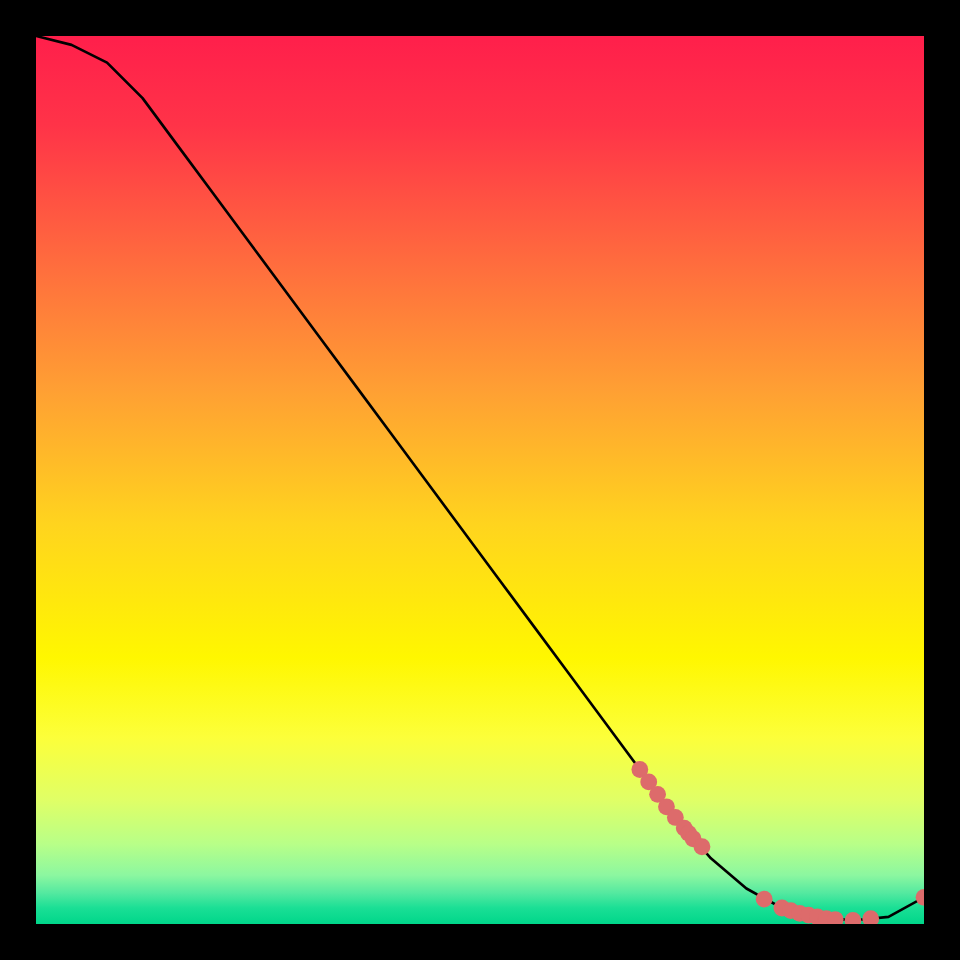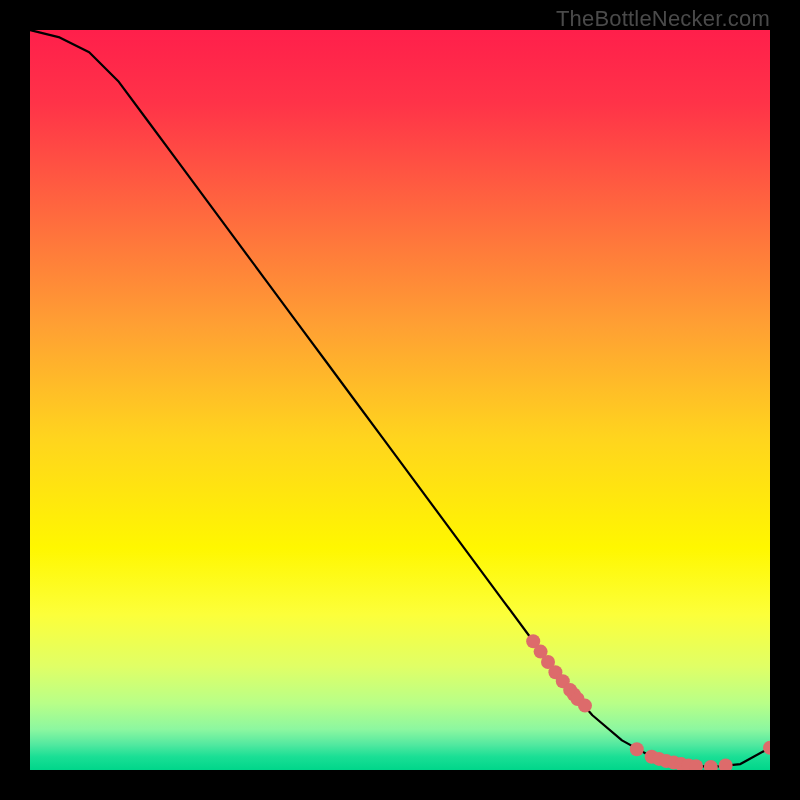--- a/index.html
+++ b/index.html
@@ -40,21 +40,20 @@
     color: #4a4a4a;
     font-size: 22px;
     font-weight: 500;
     letter-spacing: 0.2px;
   }
 </style>
 </head>
 <body>
 
 <div class="stage">
-  <div class="attribution">TheBottleNecker.com</div>
 
   <div class="chart-box">
     <svg class="gradient" viewBox="0 0 740 740" width="740" height="740" preserveAspectRatio="none">
       <defs>
         <linearGradient id="bg-grad" x1="0" y1="0" x2="0" y2="1">
             <stop offset="0%" stop-color="#ff1f4b"></stop>
             <stop offset="10%" stop-color="#ff3348"></stop>
             <stop offset="25%" stop-color="#ff6a3e"></stop>
             <stop offset="40%" stop-color="#ffa033"></stop>
             <stop offset="55.00000000000001%" stop-color="#ffd41e"></stop>

